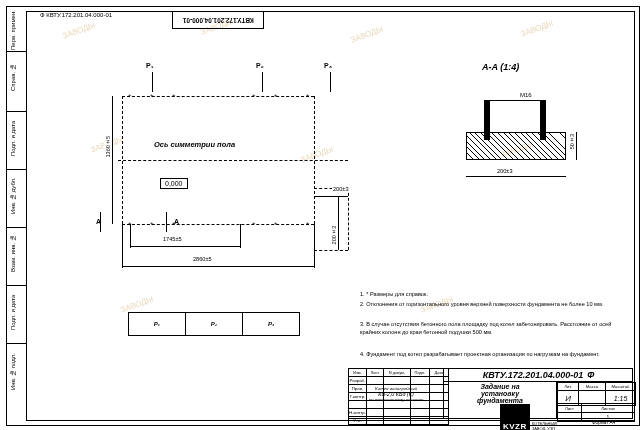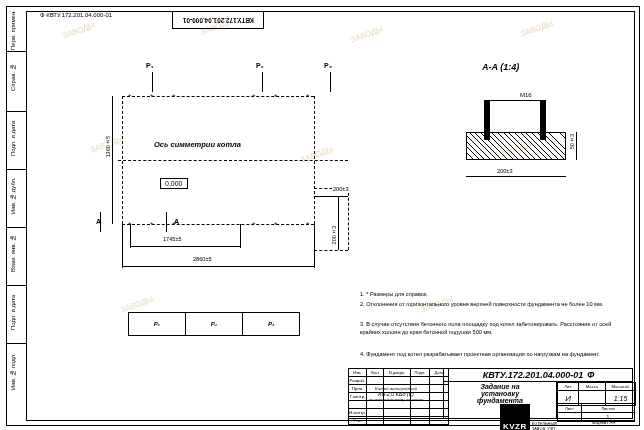--- a/index.html
+++ b/index.html
@@ -103,21 +103,21 @@
   <div class="plus" style="left:306px;top:220px;">+</div>
 
   <div class="arrowtxt" style="left:146px;top:62px;">P₁</div>
   <div class="ln" style="left:152px;top:72px;width:1px;height:20px;"></div>
   <div class="arrowtxt" style="left:256px;top:62px;">P₂</div>
   <div class="ln" style="left:262px;top:72px;width:1px;height:20px;"></div>
   <div class="arrowtxt" style="left:324px;top:62px;">P₃</div>
   <div class="ln" style="left:330px;top:72px;width:1px;height:20px;"></div>
 
   <div style="position:absolute;left:118px;top:160px;width:230px;border-top:1px dashed #000;"></div>
-  <div class="lbl" style="left:152px;top:140px;font-size:7.5px;font-style:italic;font-weight:bold;background:#fff;padding:0 2px;">Ось симметрии котла</div>
+  <div class="lbl" style="left:152px;top:140px;font-size:7.5px;font-style:italic;font-weight:bold;background:#fff;padding:0 2px;">Ось симметрии пола</div>
 
   <div style="position:absolute;left:160px;top:178px;border:1px solid #000;padding:1px 4px;font-size:7px;background:#fff;">0,000</div>
 
   <div class="dash" style="left:314px;top:188px;width:34px;"></div>
   <div class="dashv" style="left:348px;top:188px;height:62px;"></div>
   <div class="dash" style="left:314px;top:250px;width:34px;"></div>
   <div class="ln" style="left:314px;top:196px;width:34px;height:1px;"></div>
   <div class="dimtxt" style="left:332px;top:186px;">200±3</div>
   <div class="ln" style="left:338px;top:196px;width:1px;height:54px;"></div>
   <div class="dimtxt vert" style="left:330px;top:226px;">200±3</div>

